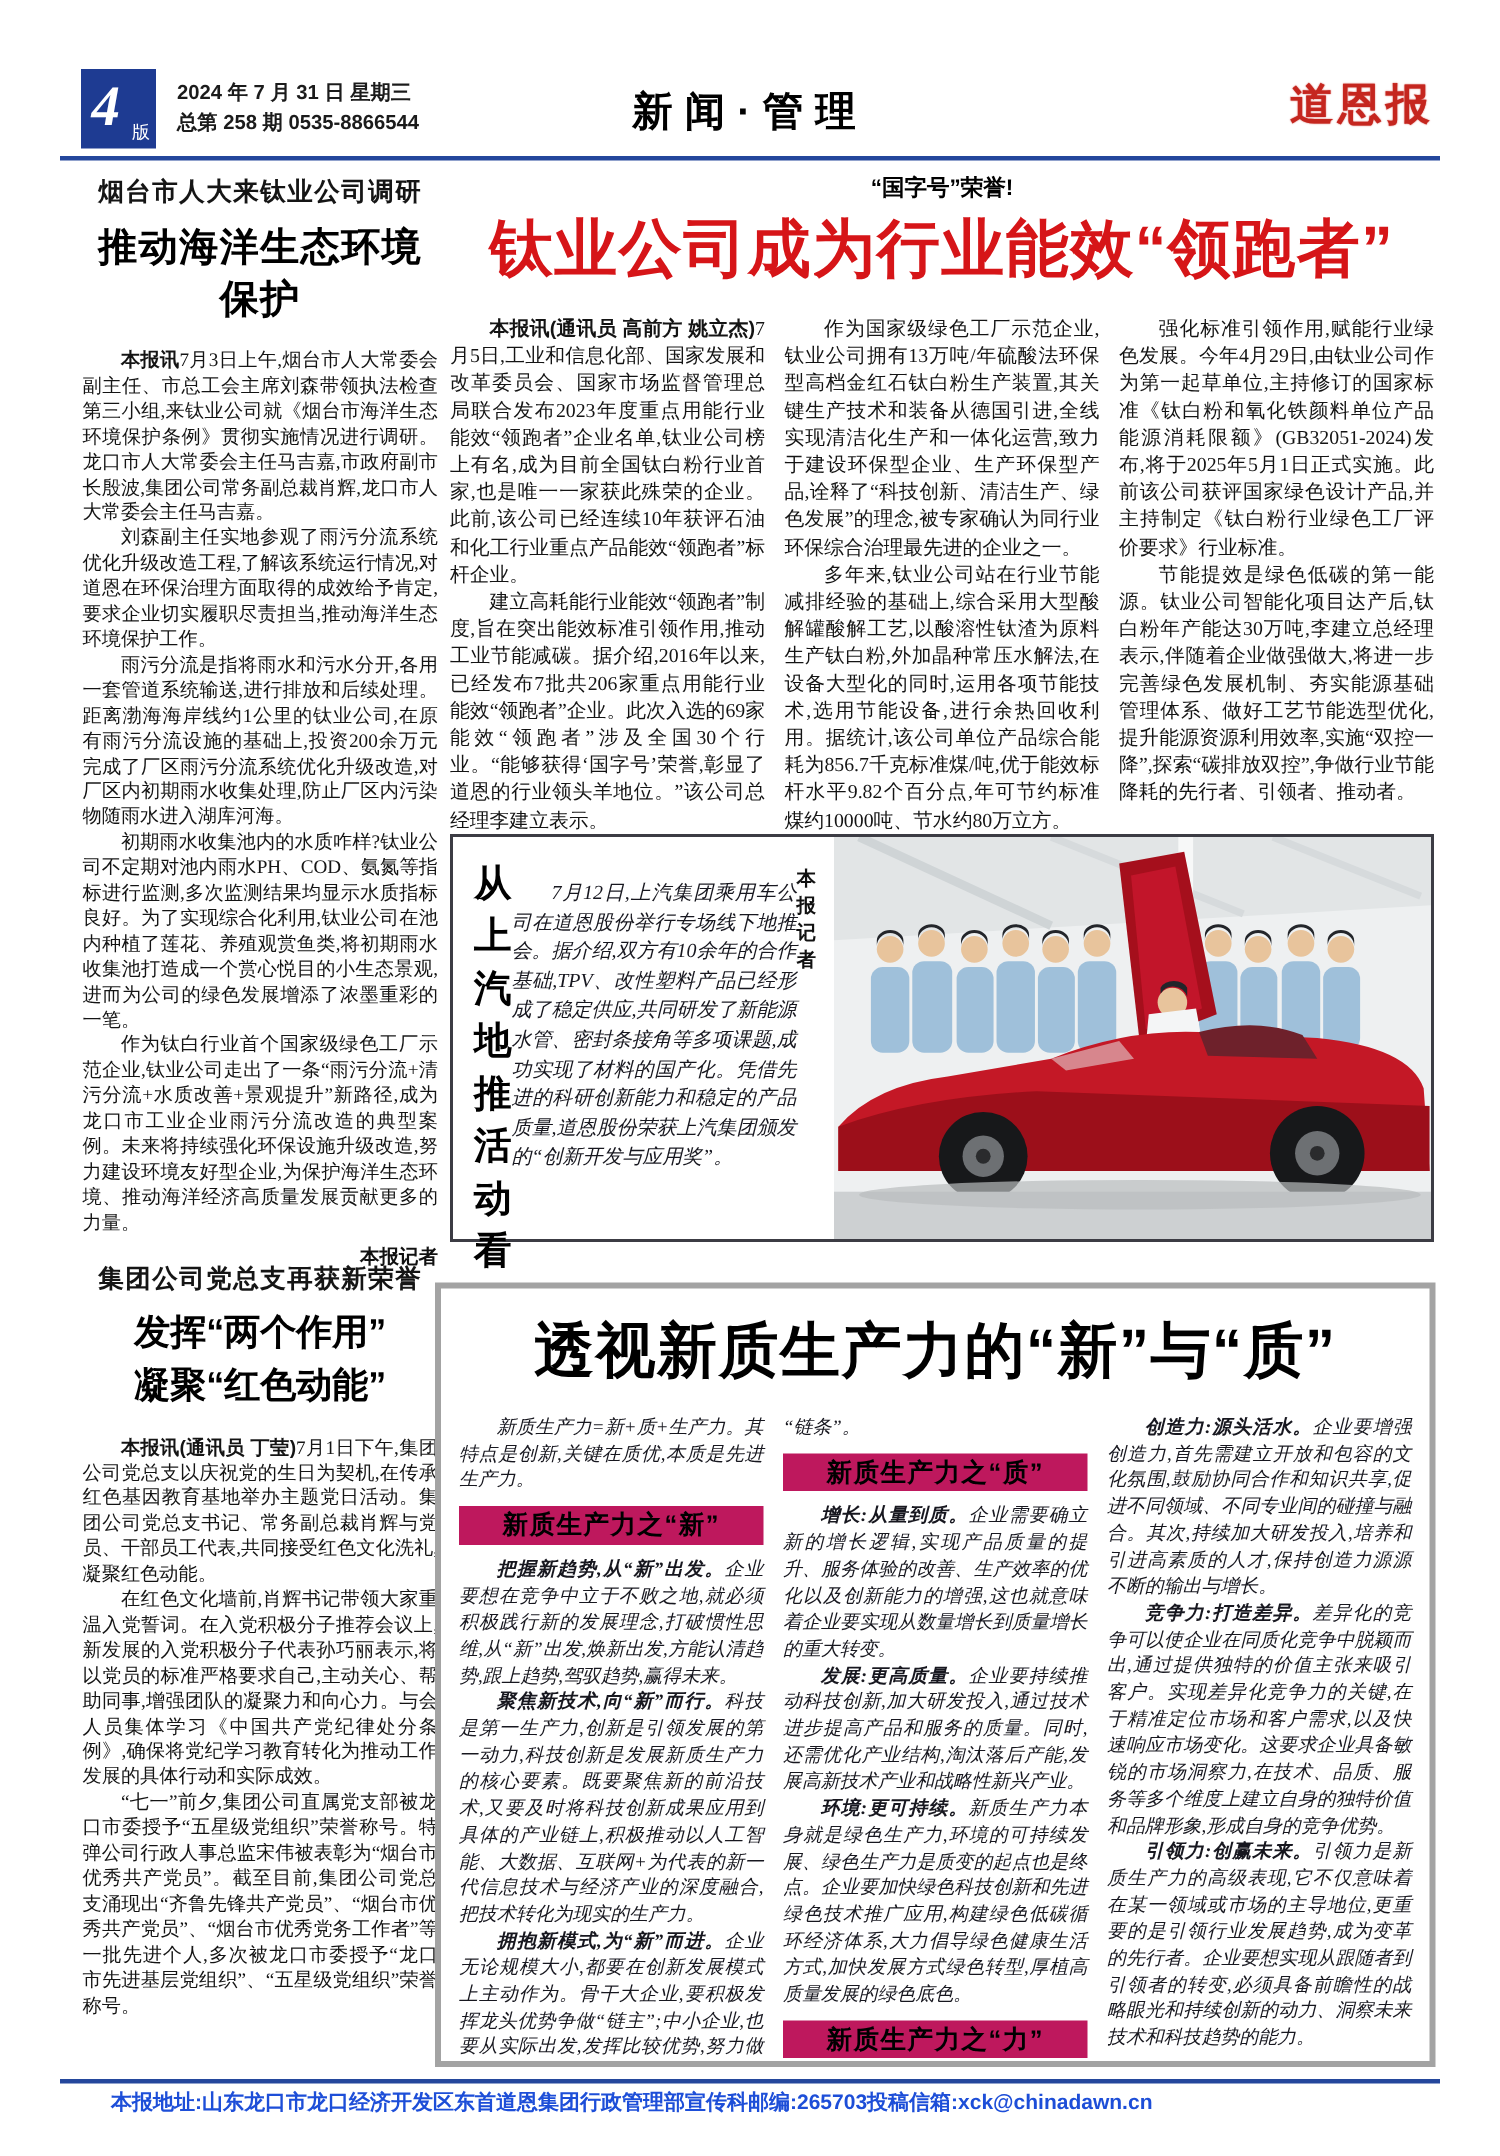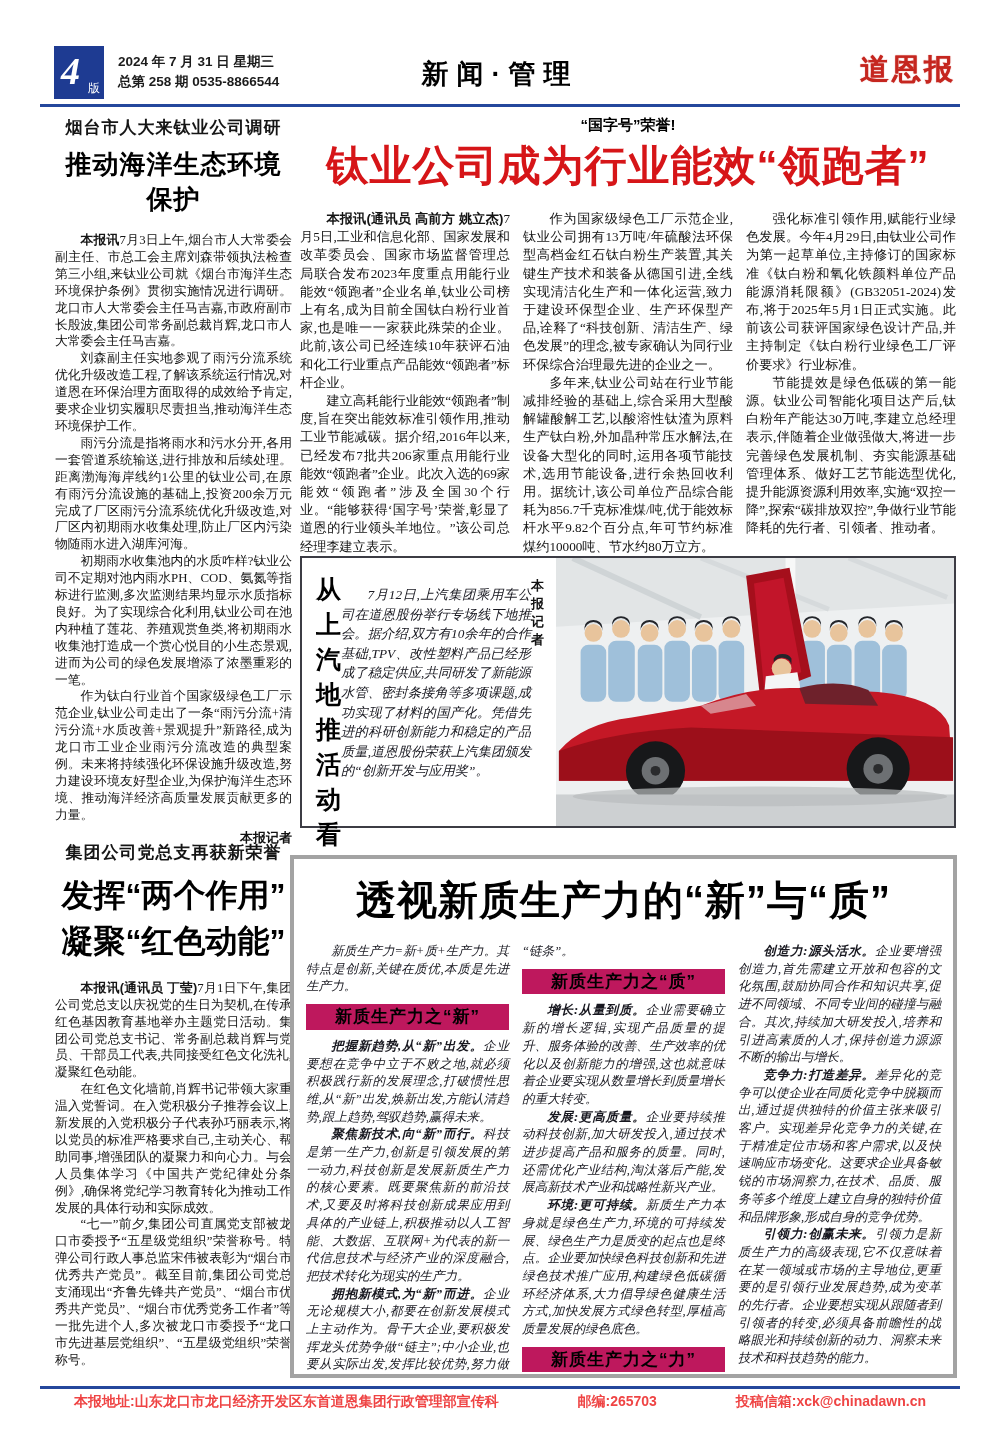--- a/index.html
+++ b/index.html
@@ -22,21 +22,21 @@
   .rule{position:absolute;left:40px;right:40px;height:3px;background:#24479c;}
   .top-rule{top:104px;}
   .bottom-rule{top:1386px;}
 
   
   .kicker{font-family:"Liberation Sans",sans-serif;font-weight:bold;text-align:center;
           font-size:17px;letter-spacing:1px;color:#151515;}
   .headline-sm{font-family:"Liberation Sans",sans-serif;font-weight:bold;text-align:center;
                font-size:26px;letter-spacing:1px;margin-top:8px;color:#000;}
   .headline-2line{font-family:"Liberation Sans",sans-serif;font-weight:bold;text-align:center;
-                  font-size:32px;line-height:1.45;margin-top:8px;color:#000;}
+                  font-size:24px;line-height:1.45;margin-top:8px;color:#000;}
   .bodytext{margin-top:15px;font-size:12.8px;line-height:16.9px;text-align:justify;color:#141414;}
   .bodytext p{margin:0;text-indent:2em;}
   .lead-strong{font-weight:bold;font-family:"Liberation Sans",sans-serif;}
   .byline{text-align:right;font-weight:bold;font-size:13px;margin-top:5px;
           font-family:"Liberation Sans",sans-serif;}
 
   
   .art-env{position:absolute;left:55px;top:116px;width:237px;}
   .art-party{position:absolute;left:55px;top:841px;width:237px;}
 
@@ -70,22 +70,22 @@
   .nql-col p{margin:0;text-indent:2em;}
   .nql-col p.cont{text-indent:0;}
   .nql-lead{font-weight:bold;}
   .subhead{font-style:normal;font-family:"Liberation Sans",sans-serif;font-weight:bold;font-size:17px;
            text-align:center;background:#be185d;padding:4px 0;margin:8px 0;letter-spacing:1px;color:#000;}
   .nql-byline{text-align:right;font-style:normal;font-weight:bold;margin-top:8px;
               font-family:"Liberation Sans",sans-serif;font-size:13px;}
 
   
   .footer-row{position:absolute;left:40px;right:40px;top:1393px;display:flex;
-              justify-content:space-between;padding:0 34px;font-size:14px;font-weight:bold;
-              font-family:"Liberation Sans",sans-serif;color:#ef4444;}
+              padding:0 34px;font-size:14px;font-weight:bold;
+              font-family:"Liberation Sans",sans-serif;color:#1d4ed8;}
 </style>
 </head>
 <body>
 
 <div class="page">
 
   <div class="hdr">
     <div class="edition-badge">
       <span class="edition-num">4</span>
       <span class="edition-label">版</span>

